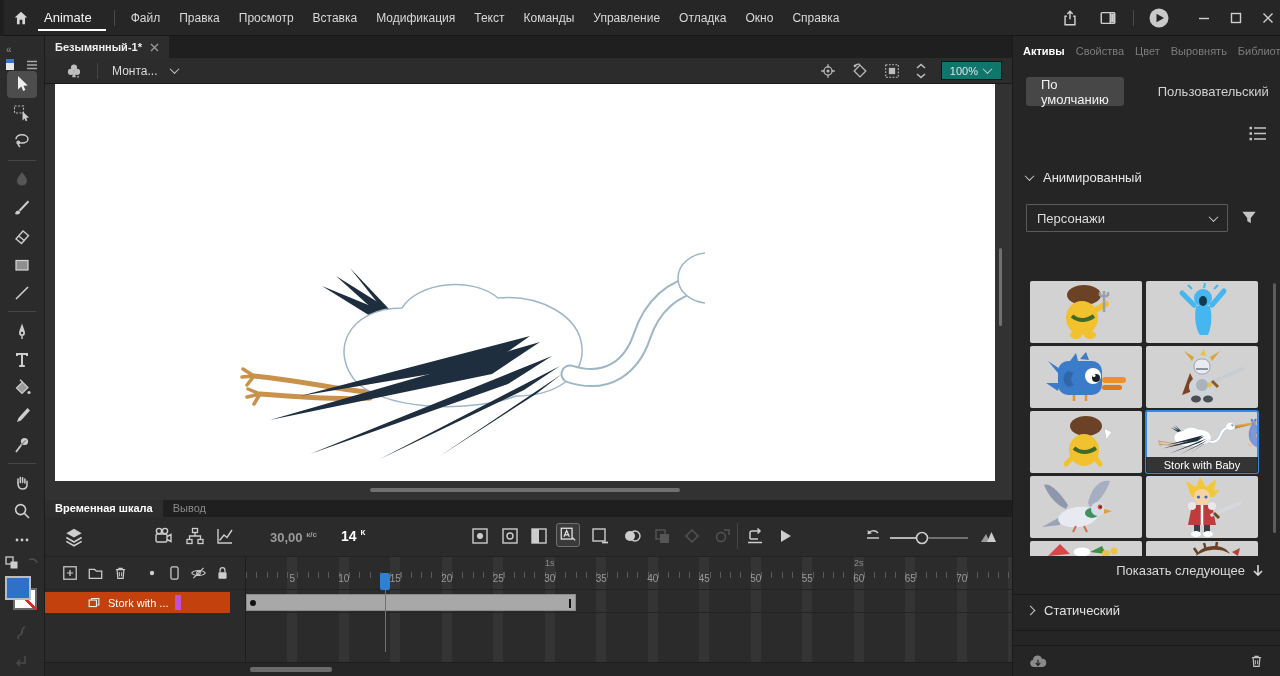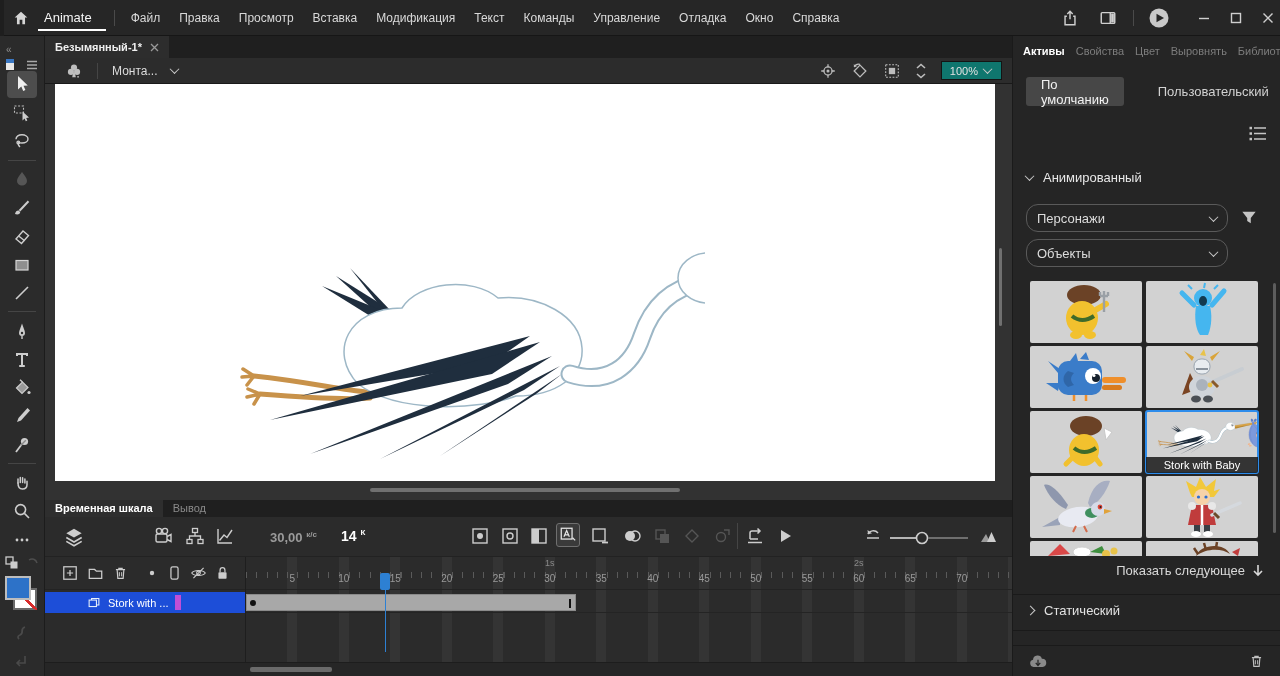--- a/index.html
+++ b/index.html
@@ -77,21 +77,21 @@
   .tl-sidebar-div { position:absolute; left:200px; top:57px; bottom:0; width:1px; background:#1e1e1e; }
   .tl-row2-sb { position:absolute; left:0; top:57px; width:200px; height:33px; border-bottom:1px solid #232323;
     display:flex; align-items:center; gap:9px; padding-left:17px; }
   .frames-bg { position:absolute; left:201px; top:57px; right:0; bottom:14px;
     background:repeating-linear-gradient(90deg, transparent 0 41.2px, #343434 41.2px 51.5px); }
   .ruler { position:absolute; left:201px; top:57px; right:0; height:33px; border-bottom:1px solid #232323; }
   .ruler-ticks { position:absolute; left:0; top:15px; right:0; height:6px;
     background:repeating-linear-gradient(90deg, #5a5a5a 0 1px, transparent 1px 10.3px); }
   .ruler-num { position:absolute; top:16px; transform:translateX(-50%); color:#9a9a9a; font-size:10px; }
   .sec-mark { position:absolute; top:1px; transform:translateX(-50%); color:#8a8a8a; font-size:9px; }
-  .layer-row-sb { position:absolute; left:0; top:92px; width:200px; height:21px; background:#1d4ed8;
+  .layer-row-sb { position:absolute; left:0; top:92px; width:185px; height:21px; background:#c2410c;
     display:flex; align-items:center; color:#fff; font-size:11px; }
   .layer-swatch { position:absolute; left:130px; top:3px; width:6px; height:15px; background:#c24fd6; }
   .layer-frames { position:absolute; left:201px; top:92px; right:0; height:21px; border-bottom:1px solid #242424; }
   .span { position:absolute; top:2px; height:17px; background:#a8a8a8; border:1px solid #8b8b8b; }
   .span .kf-dot { position:absolute; left:3px; top:5px; width:6px; height:6px; background:#111; border-radius:50%; }
   .span .end-mark { position:absolute; right:4px; top:4px; width:2px; height:9px; background:#111; }
   .playhead-line { position:absolute; top:90px; width:1px; height:62px; background:#2d80d3; }
   .playhead-head { position:absolute; top:73px; height:17px; background:#2d80d3; border-radius:2px; }
   .tl-bottom { position:absolute; left:0; bottom:0; width:100%; height:14px; background:#262626;
     border-top:1px solid #1d1d1d; }
@@ -110,21 +110,21 @@
   .btn-custom { color:#d2d2d2; font-size:13px; margin-left:34px; }
   .search-row { position:absolute; left:13px; top:83px; right:13px; height:28px; display:flex; align-items:center; }
   .search-box { width:202px; height:28px; background:#1c1c1c; border-radius:3px; display:flex;
     align-items:center; padding:0 8px; gap:7px; }
   .search-box input { background:transparent; border:none; outline:none; color:#cfcfcf; font-size:13px; width:150px;
     font-family:"Liberation Sans", sans-serif; }
   .search-box input::placeholder { color:#6e6e6e; }
   .list-icon { margin-left:auto; }
   .sec-head { position:absolute; left:13px; top:134px; display:flex; align-items:center; gap:10px;
     color:#e8e8e8; font-size:13px; }
-  .dd { position:absolute; left:13px; width:202px; height:28px; border:1px solid #5a5a5a; border-radius:12px;
+  .dd { position:absolute; left:13px; width:202px; height:28px; border:1px solid #5a5a5a; border-radius:1px;
     display:flex; align-items:center; padding:0 10px; color:#dcdcdc; font-size:13px; }
   .dd .chev { margin-left:auto; }
   .dd-side-icon { position:absolute; left:228px; }
   .thumb-grid { position:absolute; left:0; top:245px; width:268px; height:275px; overflow:hidden;
     display:grid; grid-template-columns:112px 112px; grid-auto-rows:62px; column-gap:4px; row-gap:3px;
     padding-left:17px; }
   .cell { background:#d2d2d2; border-radius:2px; position:relative; overflow:hidden; }
   .cell.selected { outline:2px solid #2d8ceb; outline-offset:-1px; }
   .thumb-label { position:absolute; left:0; right:0; bottom:0; height:16px; background:rgba(25,25,25,0.85);
     color:#fff; font-size:11px; display:flex; align-items:center; justify-content:center; }
@@ -707,24 +707,20 @@
     </div>
 
     <div class="dd" style="top:168px">
       <span>Персонажи</span>
       <span class="chev down"></span>
     </div>
     <svg class="dd-side-icon" style="top:174px" width="16" height="15" viewBox="0 0 18 16">
         <path d="M1.5 1.5 H16.5 L11 8.5 V14.5 L7 11.8 V8.5 Z" fill="#c5c5c5"></path>
       </svg>
 
-    <div class="dd" style="top:203px">
-      <span>Объекты</span>
-      <span class="chev down"></span>
-    </div>
 
     <div class="thumb-grid">
       <div class="cell">
         <svg viewBox="0 0 112 60" width="112" height="62">
           <ellipse cx="54" cy="13" rx="17" ry="10" fill="#6b4226"></ellipse>
           <ellipse cx="52" cy="36" rx="16" ry="17" fill="#f2c12e"></ellipse>
           <path d="M62 30 L76 22" stroke="#f2c12e" stroke-width="6" stroke-linecap="round"></path>
           <path d="M74 14 V30 M70 14 h8 M70 10 v4 M74 9 v5 M78 10 v4" stroke="#9aa0a6" stroke-width="2.4" fill="none"></path>
           <path d="M42 34 Q52 42 64 34" stroke="#3f6b2a" stroke-width="4" fill="none"></path>
           <ellipse cx="46" cy="53" rx="6" ry="4" fill="#f2c12e"></ellipse>

